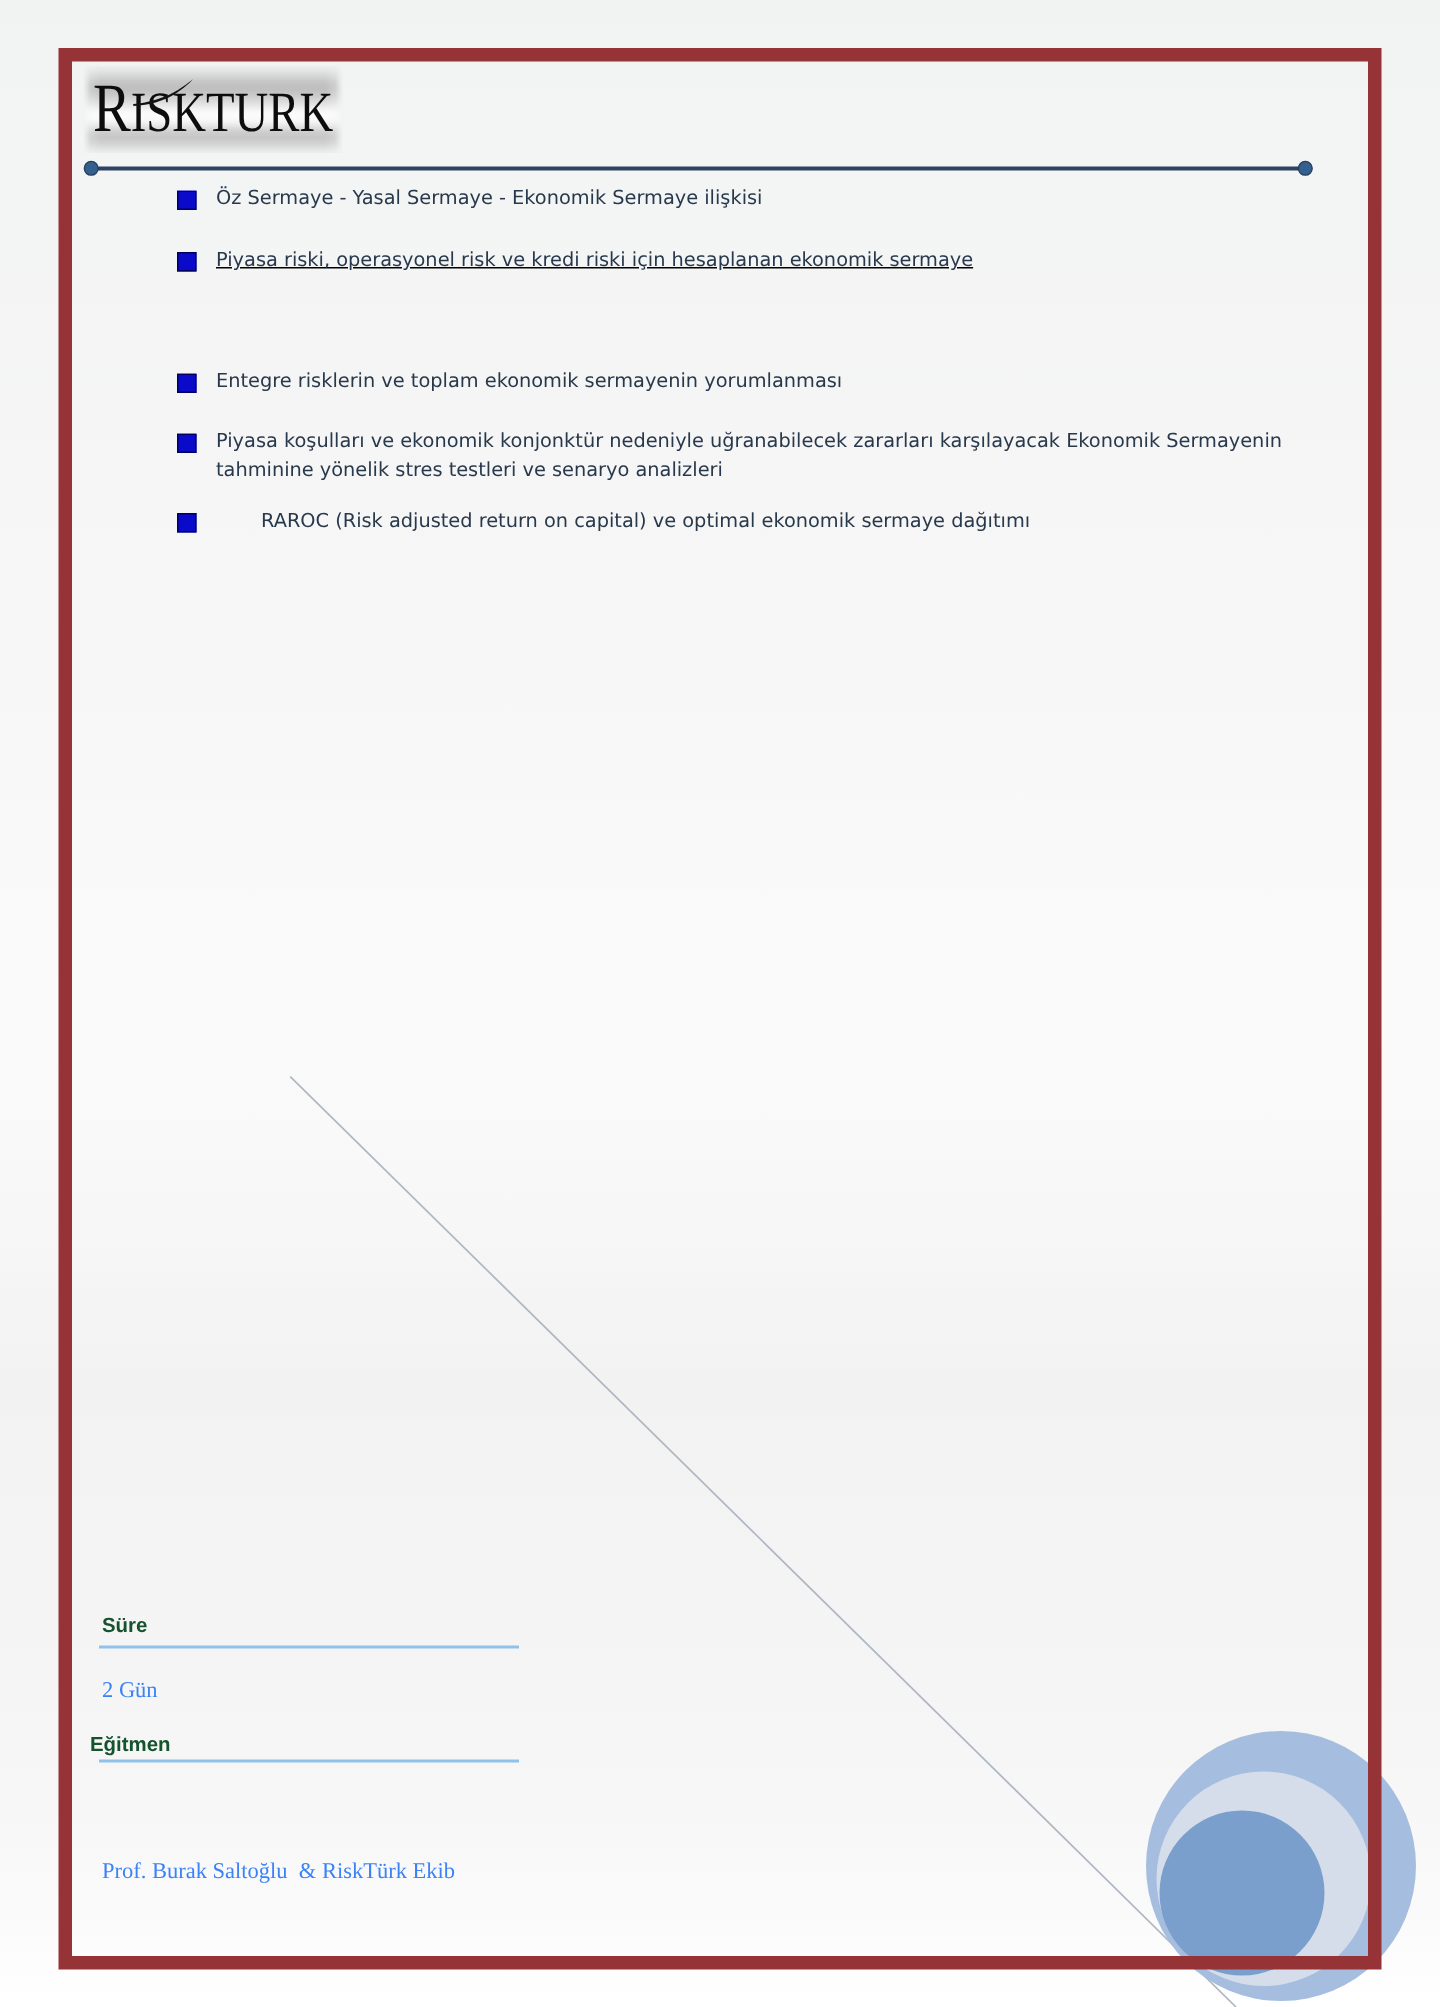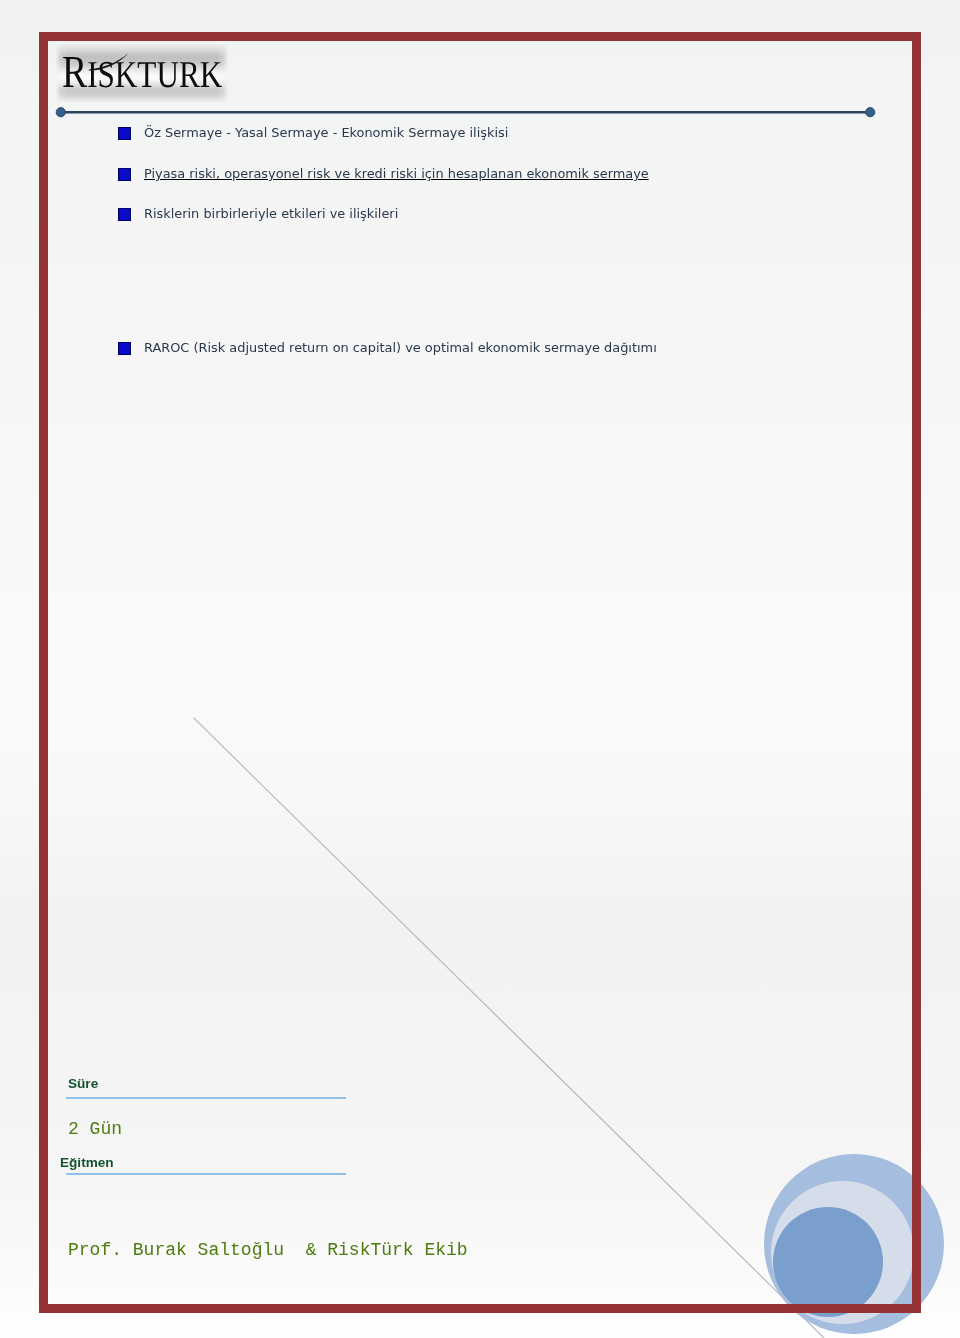--- a/index.html
+++ b/index.html
@@ -50,22 +50,22 @@
   #rule{position:absolute;left:54px;top:105px;width:824px;height:14px;}
 
   .bullet-row{position:absolute;display:flex;align-items:flex-start;}
   .sq{width:13px;height:13px;flex:0 0 13px;background:#0A0ACB;margin-top:4px;
       box-shadow:inset 0 0 0 1px #00005E;}
   .btxt{margin-left:13px;color:#29394C;font-size:12.9px;line-height:19px;
         font-family:"DejaVu Sans",sans-serif;}
 
   .foot-label{position:absolute;color:#14532d;font-weight:bold;font-size:13.6px;
               font-family:"Liberation Sans",sans-serif;}
-  .foot-value{position:absolute;color:#4d7c0f;font-size:18px;white-space:pre;
-              font-family:Liberation Mono, monospace;}
+  .foot-value{position:absolute;color:#3b82f6;font-size:15px;white-space:pre;
+              font-family:Liberation Serif, serif;}
   .foot-rule{position:absolute;height:2px;background:#8FC2EA;}
 </style>
 </head>
 <body>
 
 <div id="page">
   <div class="bg"></div>
 
   <svg id="diagonal" viewBox="0 0 960 1338">
     <line x1="193.5" y1="717.7" x2="824" y2="1338" stroke="#AFB7C2" stroke-width="1.15"></line>
@@ -99,25 +99,29 @@
   </svg>
 
   <div class="bullet-row" style="left:118px;top:123px;width:760px;">
     <span class="sq"></span>
     <span class="btxt">Öz Sermaye - Yasal Sermaye - Ekonomik Sermaye ilişkisi</span>
   </div>
   <div class="bullet-row" style="left:118px;top:164px;width:760px;text-decoration:underline;">
     <span class="sq"></span>
     <span class="btxt">Piyasa riski, operasyonel risk ve kredi riski için hesaplanan ekonomik sermaye</span>
   </div>
-  <div class="bullet-row" style="left:118px;top:204px;width:760px;">
+  <div class="bullet-row" style="left:118px;top:245px;width:760px;">
     <span class="sq"></span>
-    <span class="btxt">Risklerin birbirleriyle etkileri ve ilişkileri</span>
+    <span class="btxt">Entegre risklerin ve toplam ekonomik sermayenin yorumlanması</span>
   </div>
-  <div class="bullet-row" style="left:118px;top:338px;width:760px;">
+  <div class="bullet-row" style="left:118px;top:285px;width:760px;">
+    <span class="sq"></span>
+    <span class="btxt">Piyasa koşulları ve ekonomik konjonktür nedeniyle uğranabilecek zararları karşılayacak Ekonomik Sermayenin tahminine yönelik stres testleri ve senaryo analizleri</span>
+  </div>
+  <div class="bullet-row" style="left:118px;top:338px;width:760px;gap:30px;">
     <span class="sq"></span>
     <span class="btxt">RAROC (Risk adjusted return on capital) ve optimal ekonomik sermaye dağıtımı</span>
   </div>
 
   <div class="foot-label" style="left:68px;top:1076px;">Süre</div>
   <div class="foot-rule" style="left:66px;top:1097px;width:280px;"></div>
   <div class="foot-value" style="left:68px;top:1119px;">2 Gün</div>
   <div class="foot-label" style="left:60px;top:1155px;">Eğitmen</div>
   <div class="foot-rule" style="left:66px;top:1173px;width:280px;"></div>
   <div class="foot-value" style="left:68px;top:1240px;">Prof. Burak Saltoğlu  &amp; RiskTürk Ekib</div>

